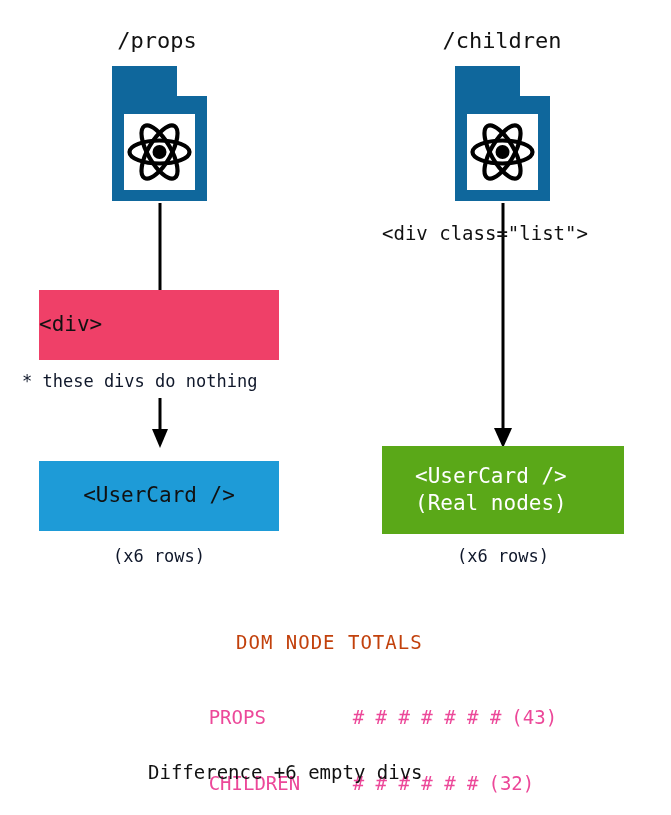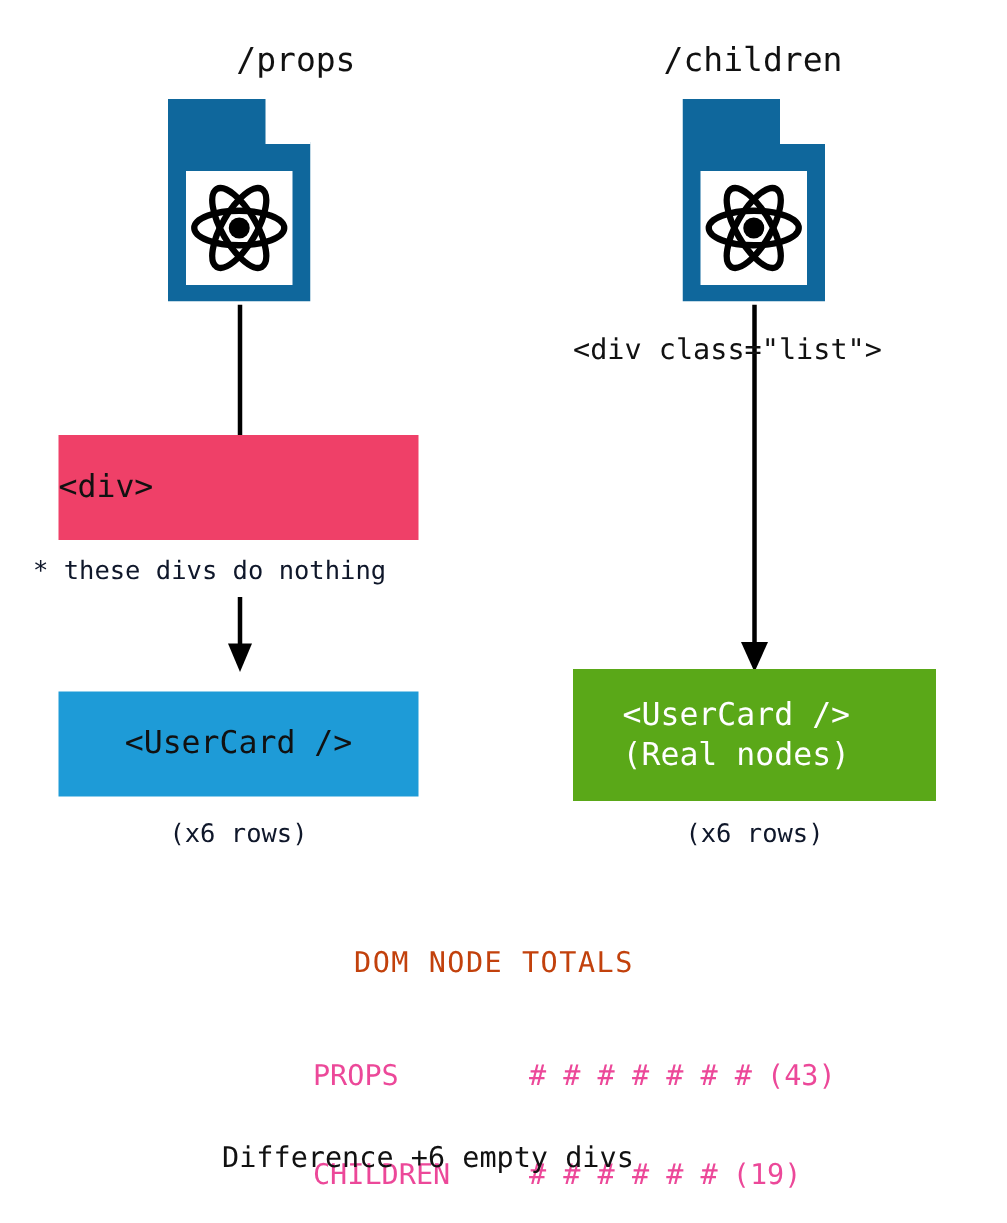--- a/index.html
+++ b/index.html
@@ -93,21 +93,21 @@
     font-size: 19px;
     color: #111111;
     white-space: nowrap;
   }
 </style>
 </head>
 <body>
 
 <div id="canvas">
 
-  <div class="abs file-title" style="left:57px; top:28px; width:180px;text-align:right;">/props</div>
+  <div class="abs file-title" style="left:67px; top:28px; width:180px;">/props</div>
 
   <div class="abs file-icon" style="left:112px; top:66px;">
     <svg viewBox="0 0 95 135" xmlns="http://www.w3.org/2000/svg">
 
       <path d="M0,0 L66,0 L95,29 L95,135 L0,135 Z" fill="#0f679c"></path>
 
       <path d="M66,0 L95,29 L66,29 Z" fill="#ffffff"></path>
       <path d="M66,0 L95,29 L66,29 Z" fill="none" stroke="#ffffff" stroke-width="2"></path>
 
       <rect x="12" y="48" width="71" height="76" fill="#ffffff"></rect>
@@ -178,19 +178,19 @@
 
   <div class="abs caption caption-center" style="left:382px; top:546px; width:242px;">(x6 rows)</div>
 
   <div class="abs totals-title" style="left:236px; top:631px;">DOM NODE TOTALS</div>
 
   <div class="abs" style="left:140px; top:684px;">
     <div class="totals-row">
       <span style="display:inline-block; width:144px;">PROPS</span><span># # # # # # #</span><span style="margin-left:10px;">(43)</span>
     </div>
     <div class="totals-row">
-      <span style="display:inline-block; width:144px;">CHILDREN</span><span># # # # # #</span><span style="margin-left:10px;">(19)</span>
+      <span style="display:inline-block; width:144px;">CHILDREN</span><span># # # # # #</span><span style="margin-left:10px;">(32)</span>
     </div>
   </div>
 
   <div class="abs totals-note" style="left:148px; top:761px;">Difference +6 empty divs</div>
 
 </div>
 
 </body></html>

